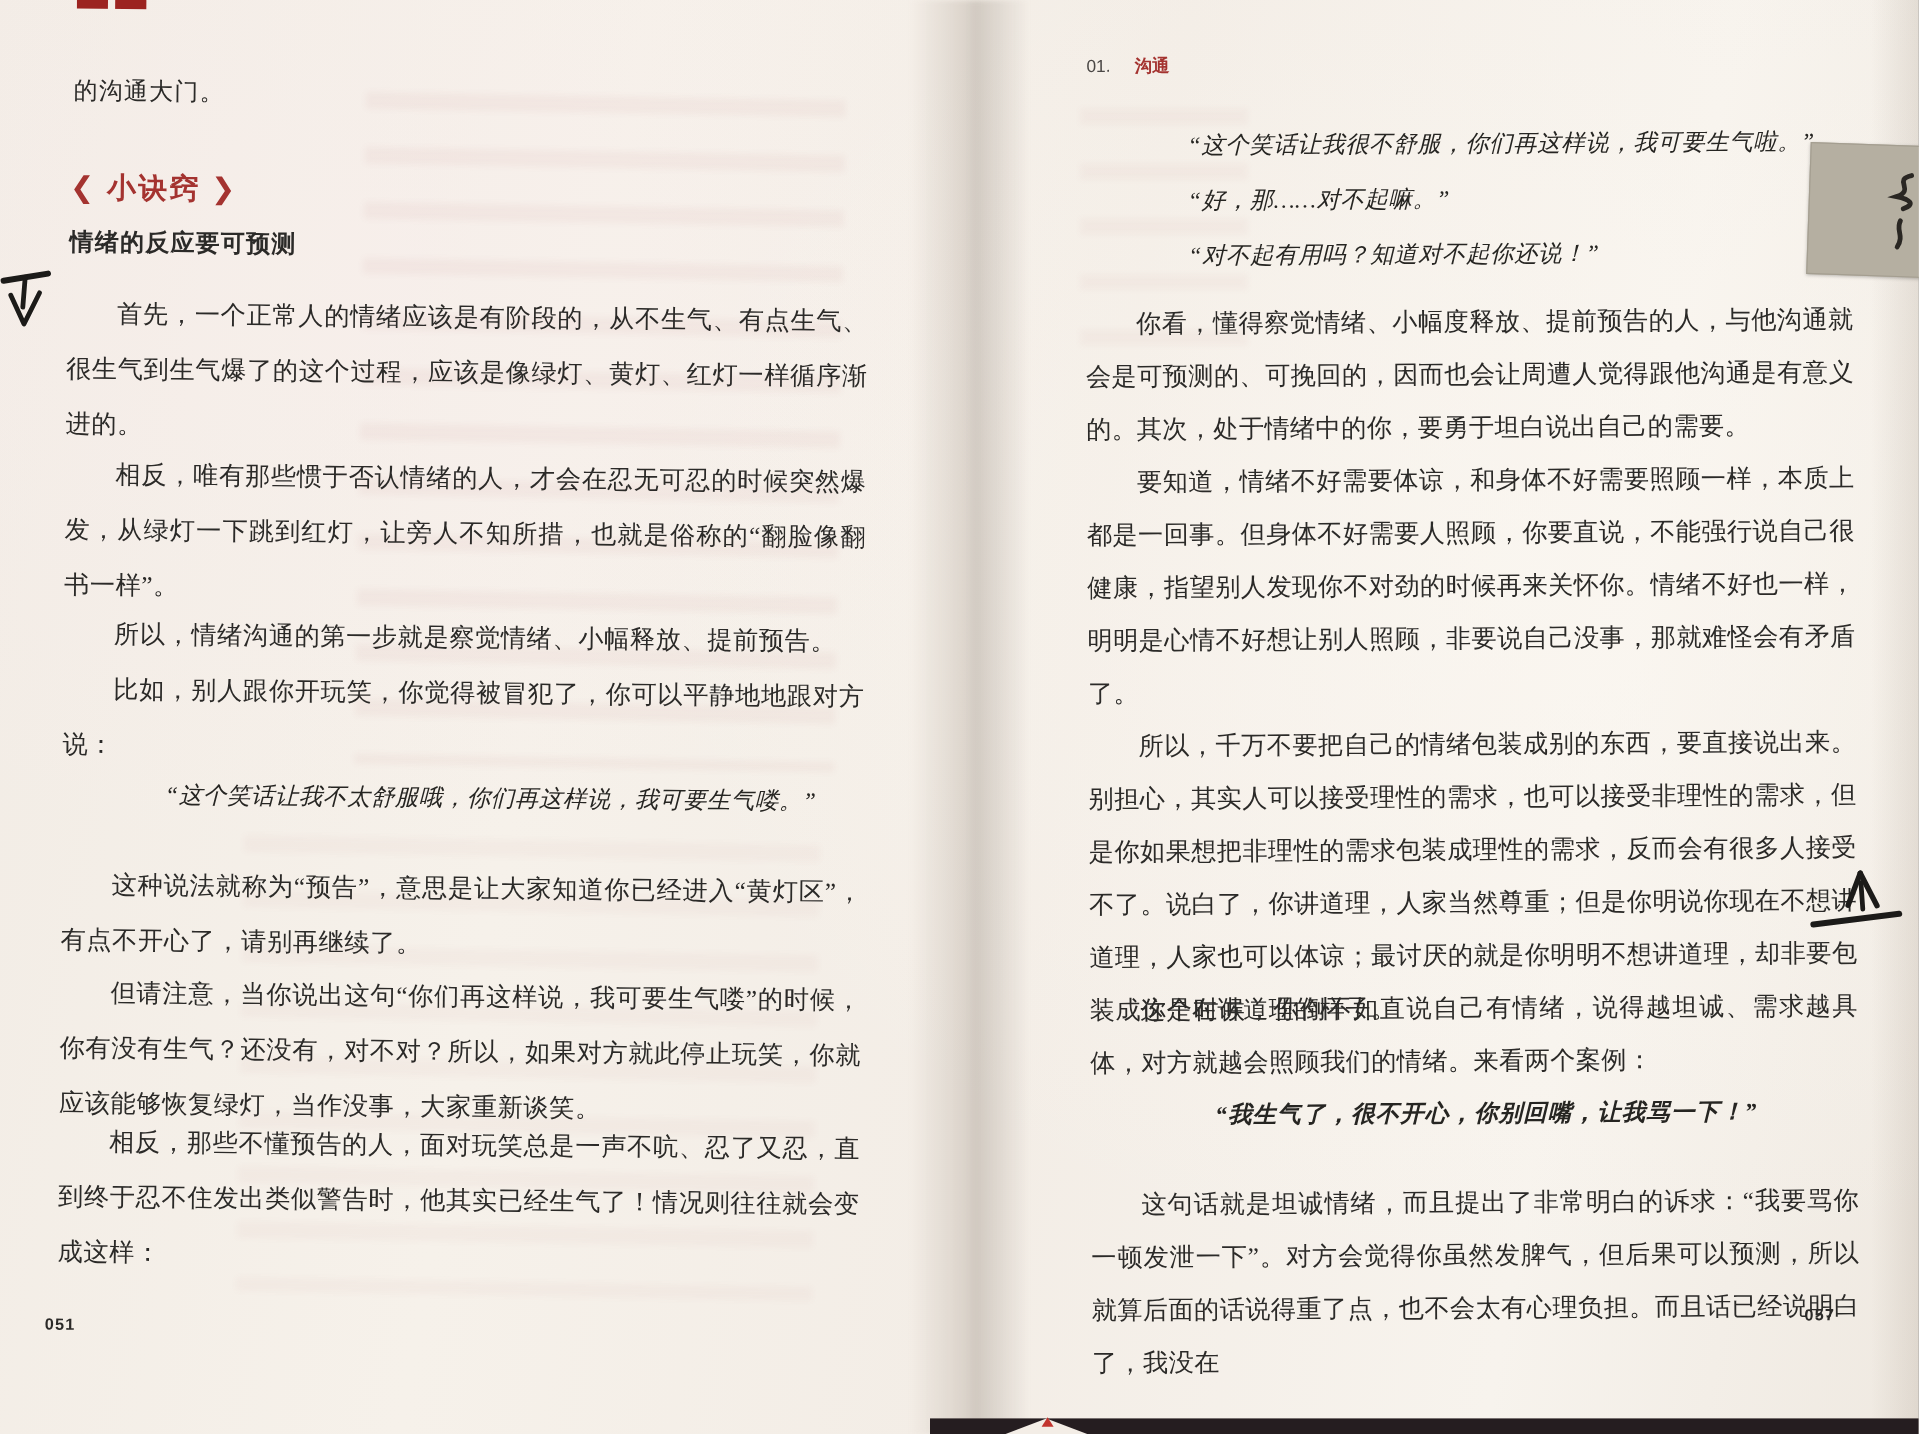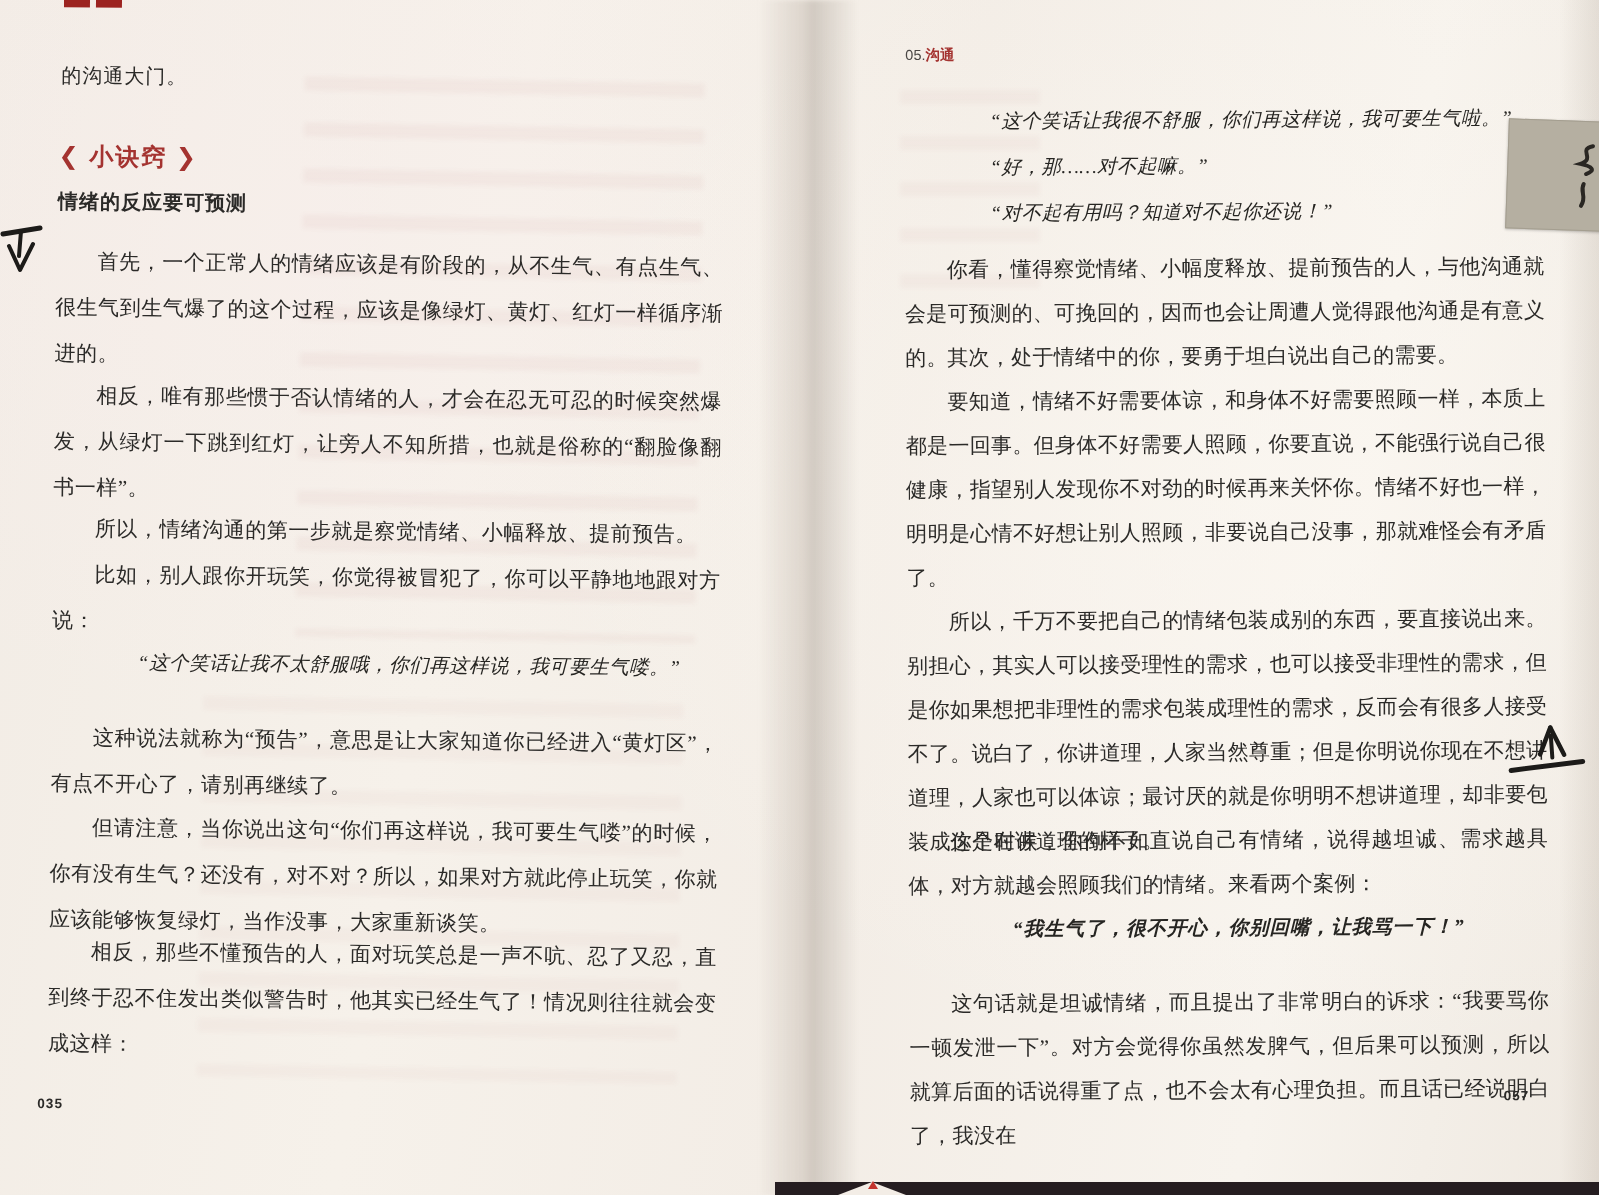--- a/index.html
+++ b/index.html
@@ -62,21 +62,21 @@
     position:absolute;left:96px;top:648px;width:560px;font-size:19.5px;font-style:italic;
     letter-spacing:.5px;color:#262522;
   }
   .pagenum{position:absolute;font-family:"Liberation Sans","DejaVu Sans",sans-serif;font-weight:bold;font-size:13.5px;letter-spacing:1px;}
   .pn-left{left:0px;top:1096px;}
 
   
   .right-page{position:absolute;left:903px;top:0;width:642px;height:1150px;transform:rotate(-.35deg);transform-origin:top left;}
   .r-header{position:absolute;left:2px;top:46px;font-size:14.5px;font-family:"Liberation Sans","DejaVu Sans",sans-serif;}
   .r-header .num{color:#4a4745;}
-  .r-header .ttl{color:#a43330;font-weight:bold;margin-left:0;}
+  .r-header .ttl{color:#a43330;font-weight:bold;margin-left:20px;}
   .r-dialog{position:absolute;left:86px;width:540px;font-size:19.5px;font-style:italic;letter-spacing:.5px;color:#262522;}
   .rp{position:absolute;left:0;width:640px;font-size:21px;line-height:44px;text-align:justify;text-indent:2em;letter-spacing:.3px;}
   .r-quote{position:absolute;left:104px;top:916px;width:520px;font-size:19.5px;font-style:italic;font-weight:bold;letter-spacing:1px;color:#262522;}
   .pn-right{left:594px;top:1092px;}
 
   
   .margin-mark-left{position:absolute;left:0px;top:218px;width:44px;height:64px;}
   .margin-mark-right{position:absolute;left:1506px;top:724px;width:80px;height:58px;transform:rotate(-4deg);}
   .sticky-tab{
     position:absolute;right:-6px;top:120px;width:96px;height:108px;background:#b5afa1;
@@ -109,27 +109,27 @@
     <div class="lp" style="top:372px">相反，唯有那些惯于否认情绪的人，才会在忍无可忍的时候突然爆发，从绿灯一下跳到红灯，让旁人不知所措，也就是俗称的“翻脸像翻书一样”。</div>
     <div class="lp" style="top:505px">所以，情绪沟通的第一步就是察觉情绪、小幅释放、提前预告。</div>
     <div class="lp" style="top:551px">比如，别人跟你开玩笑，你觉得被冒犯了，你可以平静地地跟对方说：</div>
 
     <div class="l-quote">“这个笑话让我不太舒服哦，你们再这样说，我可要生气喽。”</div>
 
     <div class="lp" style="top:714px">这种说法就称为“预告”，意思是让大家知道你已经进入“黄灯区”，有点不开心了，请别再继续了。</div>
     <div class="lp" style="top:804px">但请注意，当你说出这句“你们再这样说，我可要生气喽”的时候，你有没有生气？还没有，对不对？所以，如果对方就此停止玩笑，你就应该能够恢复绿灯，当作没事，大家重新谈笑。</div>
     <div class="lp" style="top:928px">相反，那些不懂预告的人，面对玩笑总是一声不吭、忍了又忍，直到终于忍不住发出类似警告时，他其实已经生气了！情况则往往就会变成这样：</div>
 
-    <div class="pagenum pn-left">035</div>
+    <div class="pagenum pn-left">051</div>
   </div>
 
   <div class="right-page">
 
     <div class="r-header">
-      <span class="num">05.</span><span class="ttl">沟通</span>
+      <span class="num">01.</span><span class="ttl">沟通</span>
     </div>
 
     <div class="r-dialog" style="top:108px">“这个笑话让我很不舒服，你们再这样说，我可要生气啦。”</div>
     <div class="r-dialog" style="top:154px">“好，那……对不起嘛。”</div>
     <div class="r-dialog" style="top:200px">“对不起有用吗？知道对不起你还说！”</div>
 
     <div class="rp" style="top:248px">你看，懂得察觉情绪、小幅度释放、提前预告的人，与他沟通就会是可预测的、可挽回的，因而也会让周遭人觉得跟他沟通是有意义的。</div>
     <div class="rp" style="top:336px">其次，处于情绪中的你，要勇于坦白说出自己的需要。</div>
     <div class="rp" style="top:380px">要知道，情绪不好需要体谅，和身体不好需要照顾一样，本质上都是一回事。但身体不好需要人照顾，你要直说，不能强行说自己很健康，指望别人发现你不对劲的时候再来关怀你。情绪不好也一样，明明是心情不好想让别人照顾，非要说自己没事，那就难怪会有矛盾了。</div>
     <div class="rp" style="top:600px">所以，千万不要把自己的情绪包装成别的东西，要直接说出来。别担心，其实人可以接受理性的需求，也可以接受非理性的需求，但是你如果想把非理性的需求包装成理性的需求，反而会有很多人接受不了。说白了，你讲道理，人家当然尊重；但是你明说你现在不想讲道理，人家也可以体谅；最讨厌的就是你明明不想讲道理，却非要包装成你是在讲道理的样子。</div>

